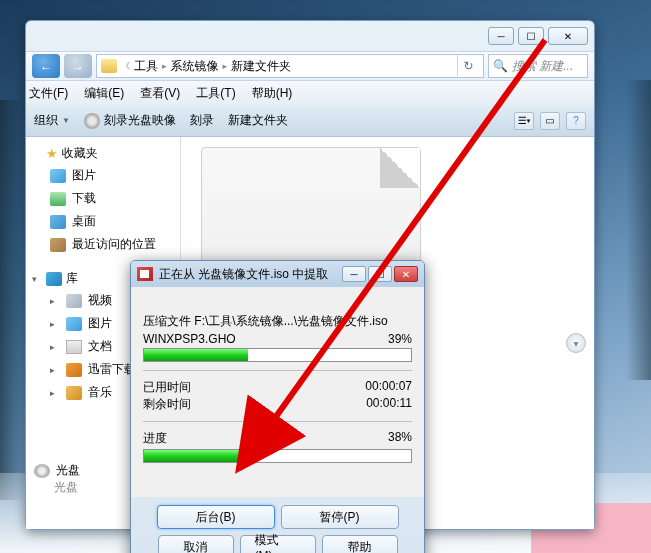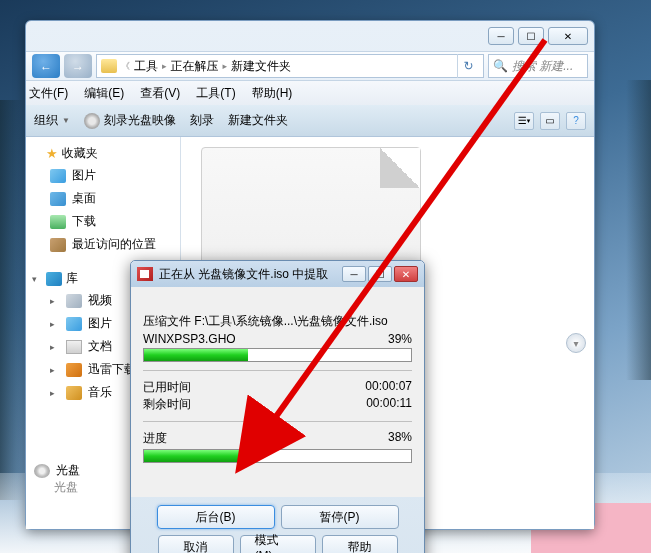--- a/index.html
+++ b/index.html
@@ -105,21 +105,21 @@
   </div>
 
   <div class="navbar">
     <div class="navbtn">←</div>
     <div class="navbtn fwd">→</div>
     <div class="addrbox">
       <span class="folder-ico"></span>
       <span class="crumb-sep">《</span>
       <span>工具</span>
       <span class="crumb-sep">▸</span>
-      <span>正在解压</span>
+      <span>系统镜像</span>
       <span class="crumb-sep">▸</span>
       <span>新建文件夹</span>
       <span class="addr-refresh" style="margin-left:auto">↻</span>
     </div>
     <div class="searchbox">
       <span class="search-ico">🔍</span>
       <span>搜索 新建...</span>
     </div>
   </div>
 
@@ -159,26 +159,26 @@
         <div class="sb-head">
           <span class="sb-toggle"></span>
           <span class="star-ico">★</span>
           <span>收藏夹</span>
         </div>
         <div class="sb-item">
             <span class="sb-ico ico-pic"></span>
             <span>图片</span>
           </div>
         <div class="sb-item">
+            <span class="sb-ico ico-dl"></span>
+            <span>下载</span>
+          </div>
+        <div class="sb-item">
             <span class="sb-ico ico-desk"></span>
             <span>桌面</span>
-          </div>
-        <div class="sb-item">
-            <span class="sb-ico ico-dl"></span>
-            <span>下载</span>
           </div>
         <div class="sb-item">
             <span class="sb-ico ico-recent"></span>
             <span>最近访问的位置</span>
           </div>
       </div>
       <div class="sb-group">
         <div class="sb-head">
           <span class="sb-toggle">▾</span>
           <span class="lib-ico"></span>

